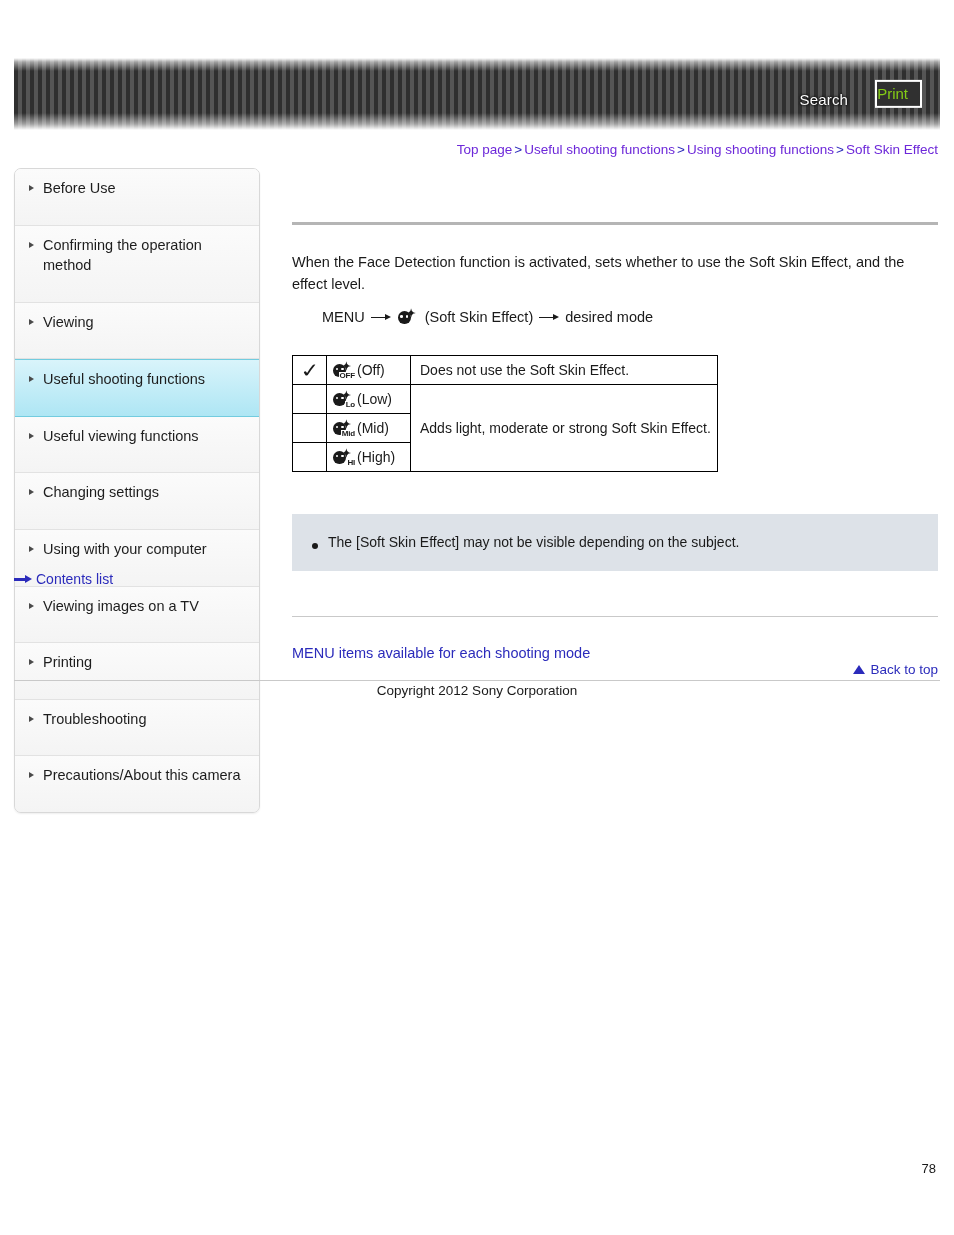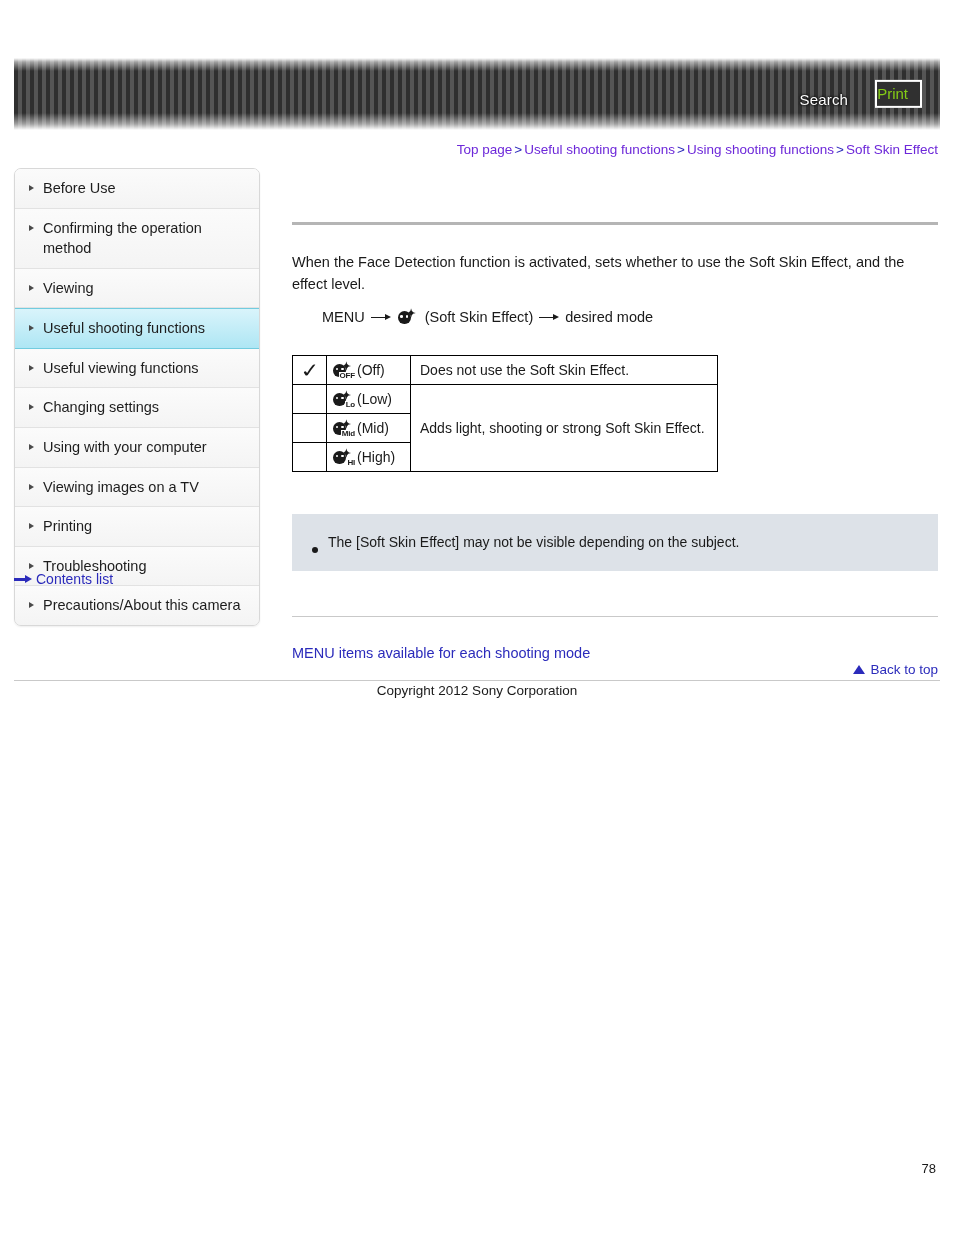--- a/index.html
+++ b/index.html
@@ -91,21 +91,21 @@
     border: 1px solid #d8d8d8;
     border-radius: 7px;
     box-shadow: 0 1px 2px rgba(0,0,0,.07);
     overflow: hidden;
     z-index: 2;
   }
   .nav-item {
     display: flex;
     align-items: flex-start;
     gap: 9px;
-    padding: 9px 10px 9px 14px;
+    padding: 9px 10px 26px 14px;
     font-size: 14.5px;
     color: #1d1d1d;
     border-bottom: 1px solid #e2e2e2;
     background: linear-gradient(to bottom, #fbfbfb, #f4f4f4);
     cursor: pointer;
     line-height: 1.42;
   }
   .nav-item:last-child { border-bottom: none; }
   .nav-item.active {
     background: linear-gradient(to bottom, #d9f4fb, #aee6f4);
@@ -292,21 +292,21 @@
   }
 
   
   .note-box {
     margin-top: 42px;
     background: #dde2e8;
     padding: 18px 20px 18px 20px;
   }
   .note-item {
     display: flex;
-    align-items: flex-end;
+    align-items: center;
     gap: 10px;
     font-size: 14px;
     line-height: 1.5;
     color: #1a1a1a;
   }
   .note-bullet {
     flex: 0 0 auto;
     width: 6px; height: 6px;
     border-radius: 50%;
     background: #1a1a1a;
@@ -485,21 +485,21 @@
         <td class="col-mode">
           <span class="mode-cell">
             <span class="skin-icon">
               <span class="face"></span>
               <span class="spark">✦</span>
               <span class="sub">Lo</span>
             </span>
             <span>(Low)</span>
           </span>
         </td>
-        <td class="col-desc" rowspan="3">Adds light, shooting or strong Soft Skin Effect.</td>
+        <td class="col-desc" rowspan="3">Adds light, moderate or strong Soft Skin Effect.</td>
       </tr>
       <tr class="row-h">
         <td class="col-check">
           <span class="check-glyph"></span>
         </td>
         <td class="col-mode">
           <span class="mode-cell">
             <span class="skin-icon">
               <span class="face"></span>
               <span class="spark">✦</span>

